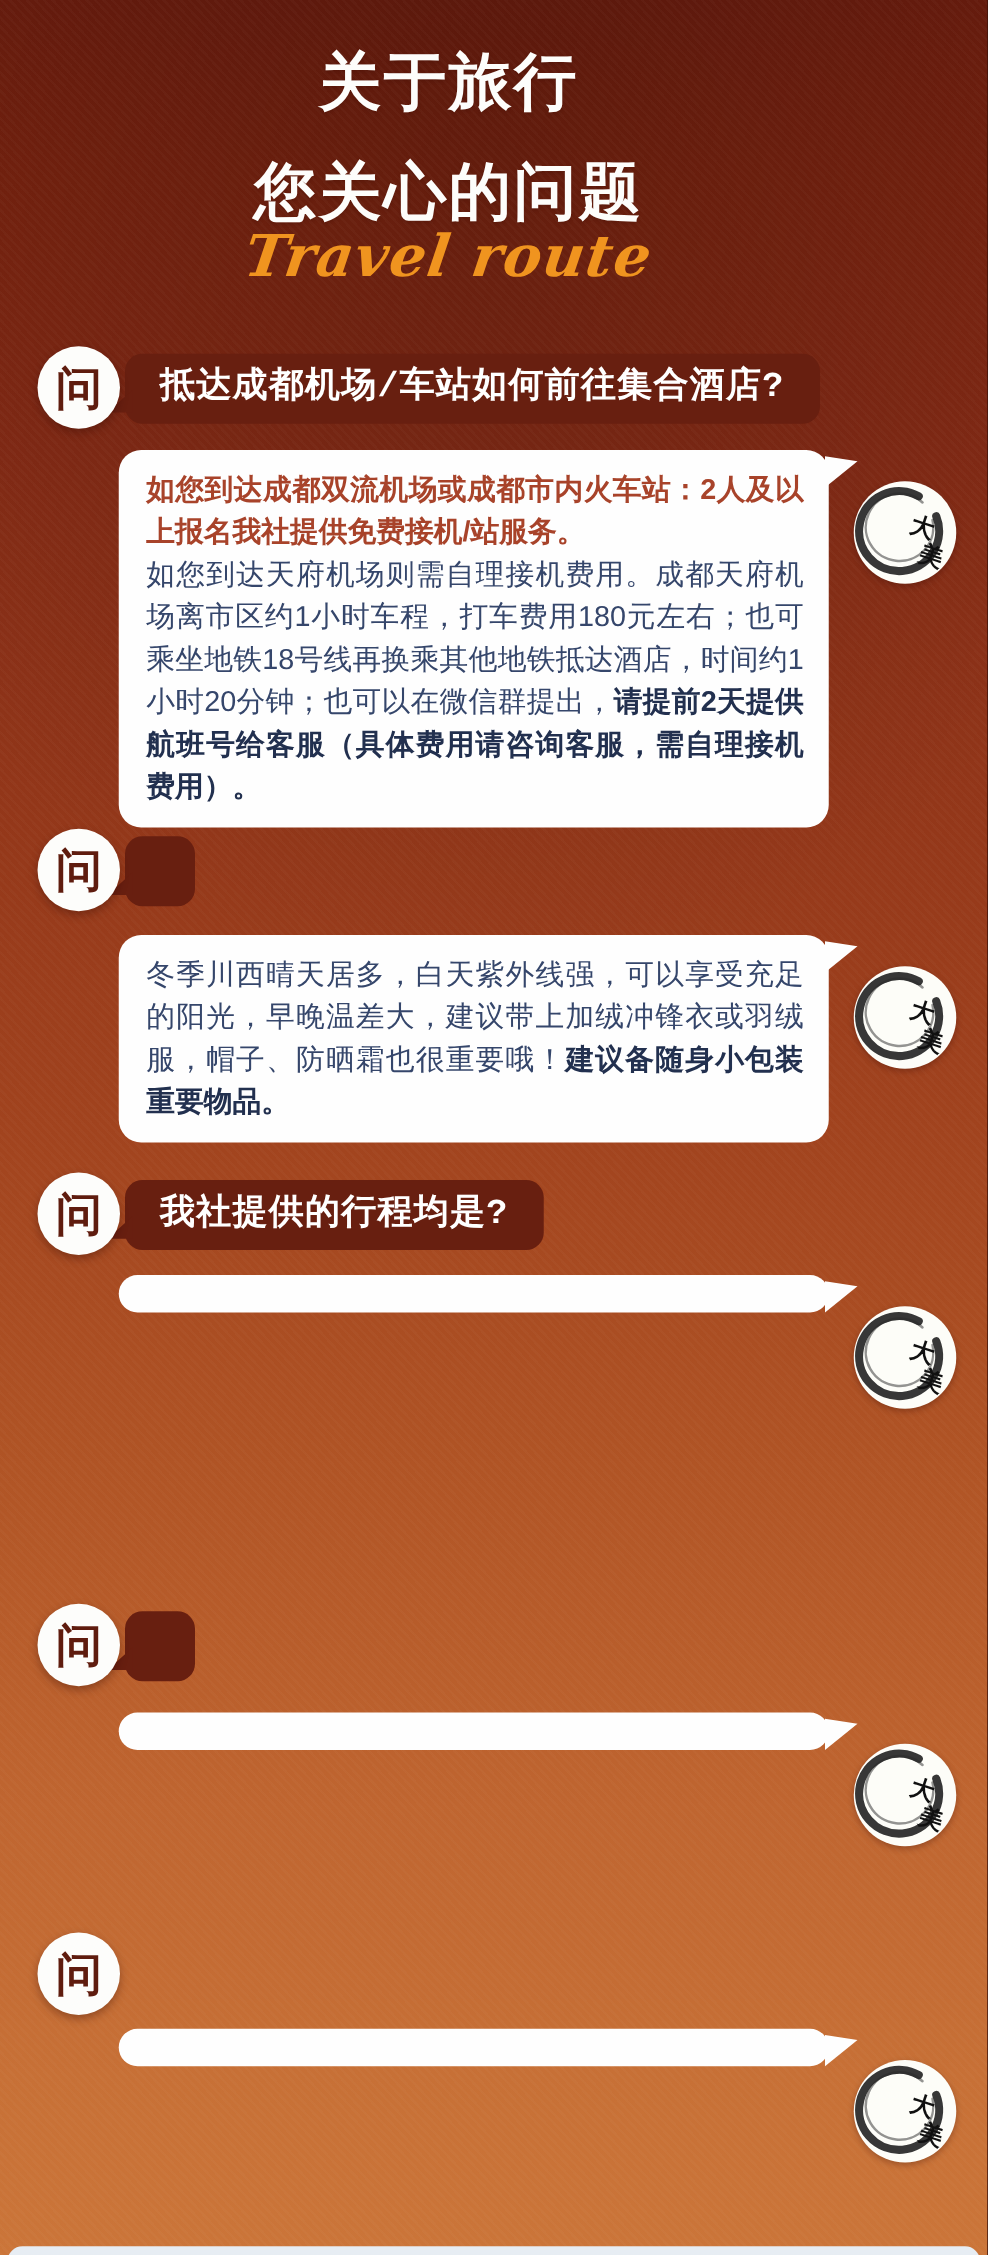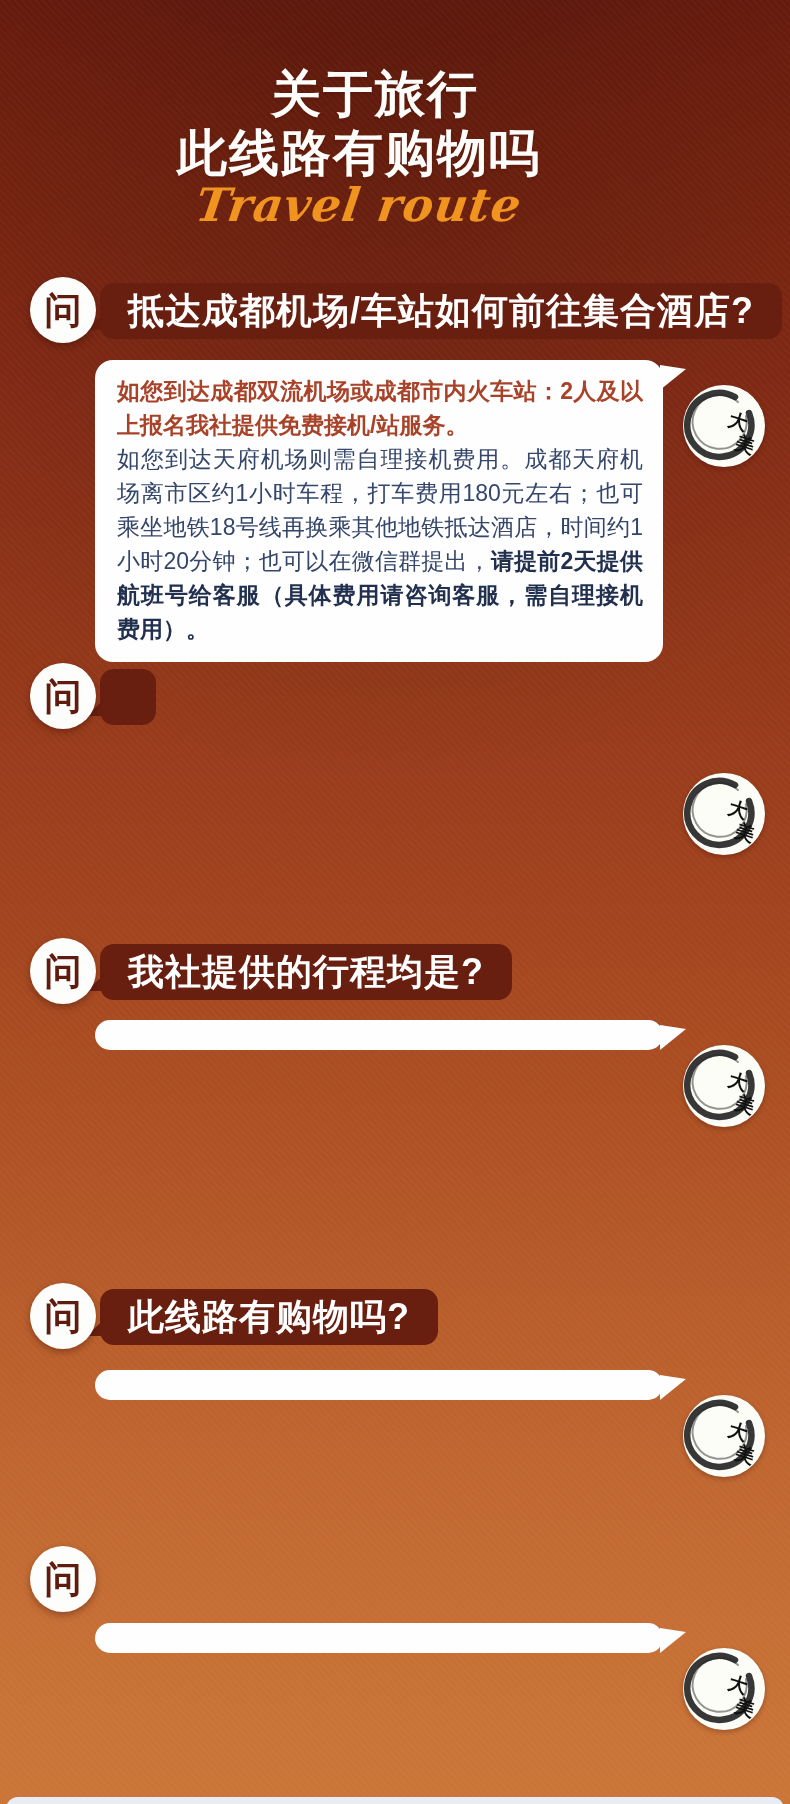--- a/index.html
+++ b/index.html
@@ -16,41 +16,41 @@
       repeating-linear-gradient(47deg, rgba(255,244,230,.025) 0 2px, rgba(0,0,0,0) 2px 5px),
       radial-gradient(120% 60% at 50% 8%, rgba(0,0,0,.16), rgba(0,0,0,0) 60%);
   }
   
   .header{position:absolute;left:0;top:0;width:718px;text-align:center;}
   .t1,.t2{
     position:absolute;left:0;width:100%;color:#fdfdfb;
     font-weight:900;font-size:50px;letter-spacing:2px;
     text-shadow:0 2px 3px rgba(60,10,0,.25);
   }
-  .t1{top:61px;padding-left:16px;}
+  .t1{top:32px;}
   .t2{top:120px;}
   .script{
     position:absolute;left:0;top:178px;width:100%;
     font-family:"DejaVu Serif",serif;font-style:italic;font-weight:bold;
     font-size:46px;color:var(--script-color,#f0941f);
     transform:skewX(-8deg);letter-spacing:1px;
   }
   
   .q-row{position:absolute;left:30px;width:660px;height:74px;}
   .q-badge{
     position:absolute;left:0;top:0;width:66px;height:66px;border-radius:50%;
     background:#fdfdfb;display:flex;align-items:center;justify-content:center;
     z-index:2;box-shadow:0 3px 7px rgba(50,8,0,.35);
   }
   .q-badge span{font-size:37px;font-weight:900;color:#5f1c0e;line-height:1;}
   .q-bar{
     position:absolute;left:70px;top:6px;height:56px;line-height:56px;
     background:var(--question-bar-bg,#681f10);color:#fff;
-    font-size:36px;font-weight:800;padding:0 28px;border-radius:14px;
-    white-space:nowrap;letter-spacing:1px;
+    font-size:28px;font-weight:800;padding:0 28px;border-radius:14px;
+    white-space:nowrap;letter-spacing:1px;font-family:Liberation Mono, monospace;
   }
   .q-tail{
     position:absolute;left:-14px;bottom:9px;width:0;height:0;
     border-right:20px solid var(--question-bar-bg,#681f10);
     border-top:18px solid transparent;
   }
   
   .a-box{
     position:absolute;left:95px;width:568px;background:#fefefe;
     border-radius:18px;padding:14px 20px 16px 22px;box-sizing:border-box;
@@ -84,21 +84,21 @@
   }
 </style>
 </head>
 <body>
 
 <div class="page">
   <div class="texture"></div>
 
   <div class="header">
     <div class="t1">关于旅行</div>
-    <div class="t2">此线路有购物吗</div>
+    <div class="t2">您关心的问题</div>
     <div class="script">Travel route</div>
   </div>
 
   <div class="q-row" style="top:277px">
     <div class="q-badge">
         <span>问</span>
       </div>
     <div class="q-bar">
       <span class="q-tail"></span>
       <span>抵达成都机场/车站如何前往集合酒店?</span>
@@ -118,20 +118,24 @@
   </div>
 
   <div class="q-row" style="top:663px">
     <div class="q-badge">
         <span>问</span>
       </div>
     <div class="q-bar">
       <span class="q-tail"></span>
     </div>
   </div>
+  <div class="a-box" style="top:748px">
+    <span class="a-tail"></span>
+    <p class="a-text"><span>冬季川西晴天居多，白天紫外线强，可以享受充足的阳光，早晚温差大，建议带上加绒冲锋衣或羽绒服，帽子、防晒霜也很重要哦！</span><span class="b">建议备随身小包装重要物品。</span></p>
+  </div>
   <div class="stamp" style="top:773px">
     <svg viewBox="0 0 82 82">
       <path class="enso" d="M52 12 A32 32 0 1 0 66 28"></path>
       <path class="enso2" d="M55 17 A27 27 0 1 0 63 31"></path>
       <text x="44" y="40" class="seal-ch" transform="rotate(18 44 40)">大</text>
       <text x="51" y="63" class="seal-ch" transform="rotate(18 51 63)">美</text>
     </svg>
   </div>
 
   <div class="q-row" style="top:938px">
@@ -154,21 +158,20 @@
       <text x="51" y="63" class="seal-ch" transform="rotate(18 51 63)">美</text>
     </svg>
   </div>
 
   <div class="q-row" style="top:1283px">
     <div class="q-badge">
         <span>问</span>
       </div>
     <div class="q-bar">
       <span class="q-tail"></span>
-      <span>此线路有购物吗?</span>
     </div>
   </div>
   <div class="a-box" style="top:1370px">
     <span class="a-tail"></span>
   </div>
   <div class="stamp" style="top:1395px">
     <svg viewBox="0 0 82 82">
       <path class="enso" d="M52 12 A32 32 0 1 0 66 28"></path>
       <path class="enso2" d="M55 17 A27 27 0 1 0 63 31"></path>
       <text x="44" y="40" class="seal-ch" transform="rotate(18 44 40)">大</text>

